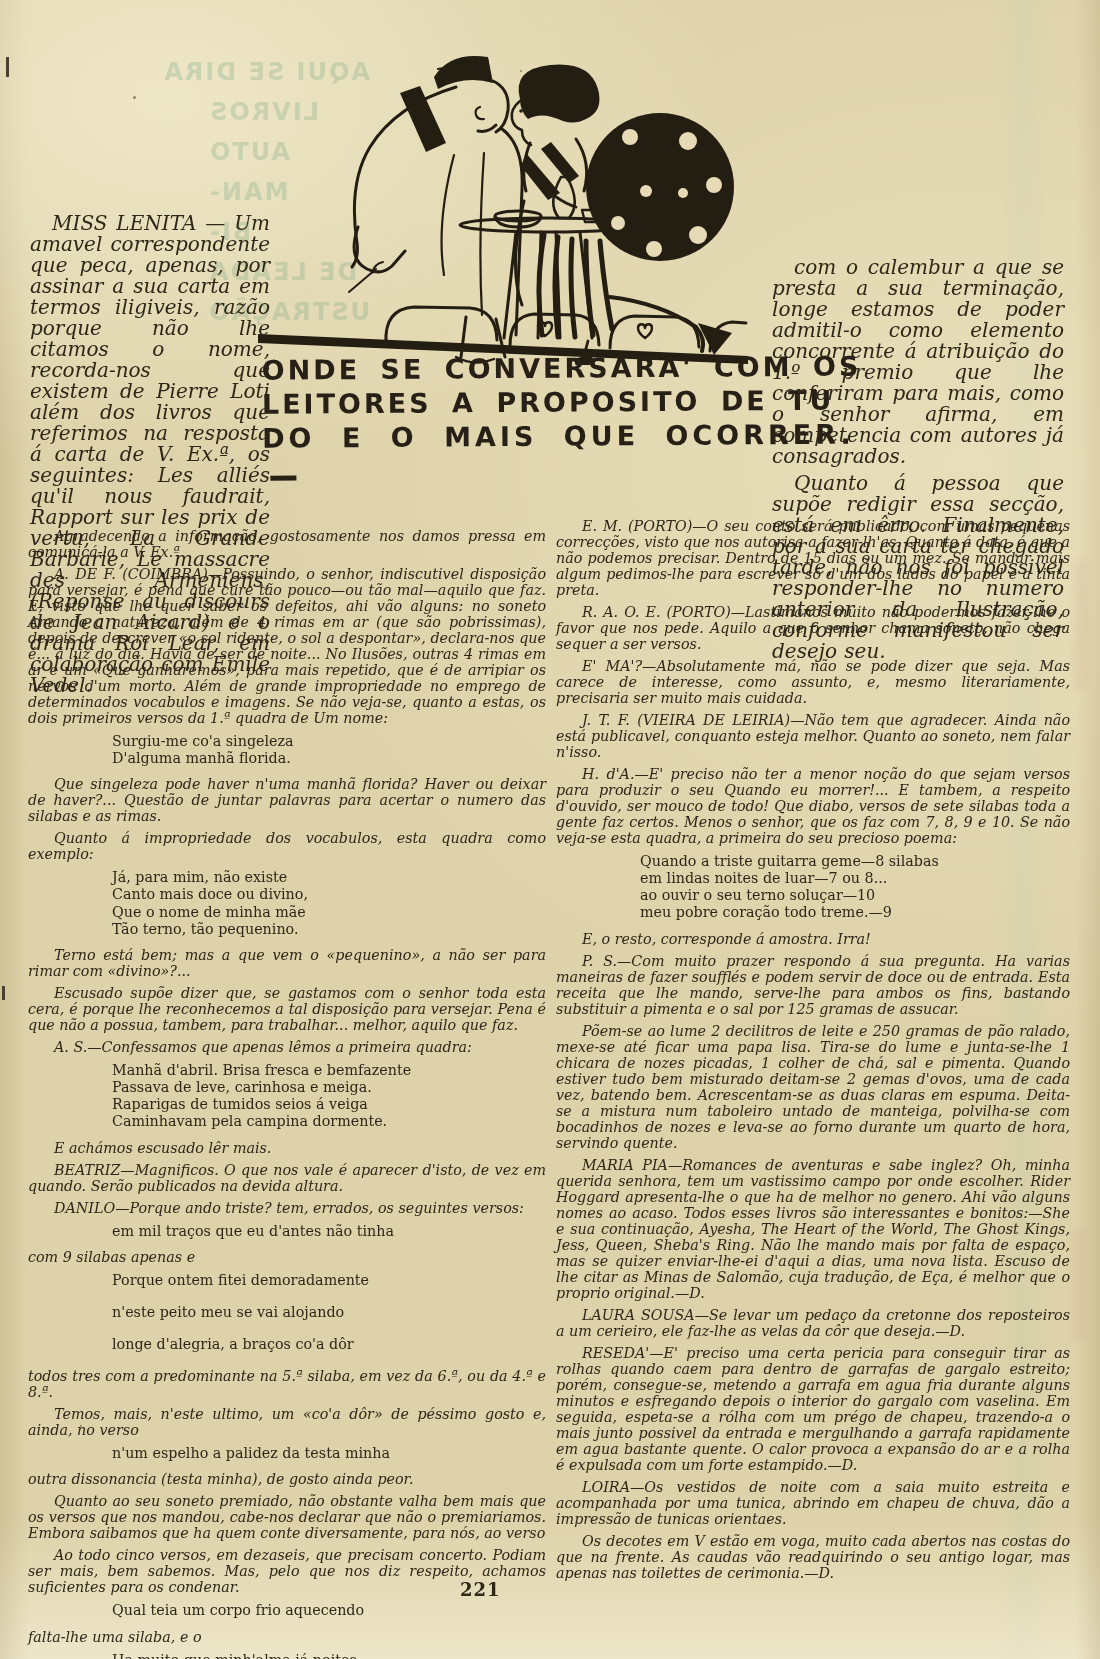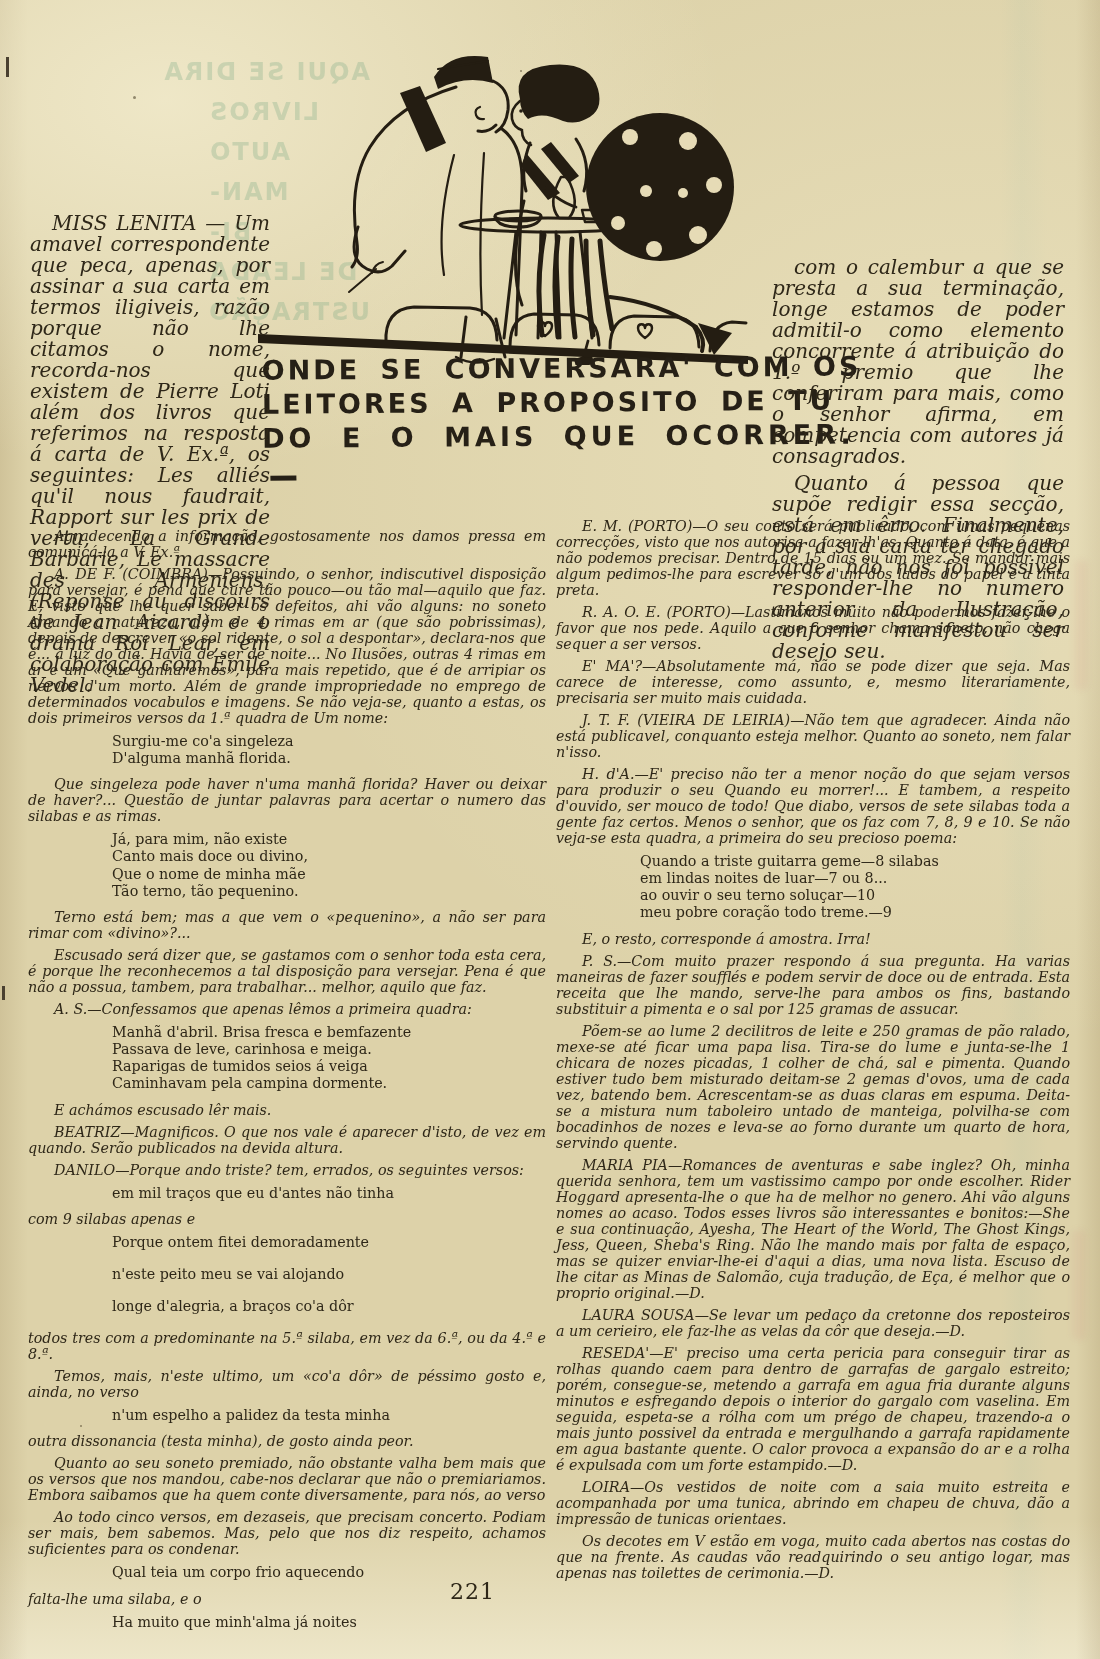--- a/index.html
+++ b/index.html
@@ -36,21 +36,21 @@
   .title-dash{display:inline-block;width:26px;height:5px;background:#262016;margin-left:8px;vertical-align:baseline;}
   .showthrough{
     position:absolute;left:208px;top:52px;width:162px;
     transform:scaleX(-1);
     font-family:"DejaVu Sans", sans-serif;font-weight:bold;
     font-size:24px;line-height:40px;letter-spacing:2px;
     color:rgba(123,168,134,0.30);filter:blur(0.6px);
     text-align:right;font-style:normal;
   }
   .showthrough .stline{white-space:nowrap;}
-  .page-number{position:absolute;left:450px;top:1579px;font-size:22px;letter-spacing:1px;}
+  .page-number{position:absolute;left:460px;top:1579px;font-size:18px;letter-spacing:1px;font-weight:bold;}
   .illustration{position:absolute;left:258px;top:35px;width:490px;height:330px;}
   .speck{position:absolute;border-radius:50%;background:rgba(70,58,34,0.55);}
   .margin-mark{position:absolute;background:#4a4030;}
   .smudge{position:absolute;background:rgba(205,125,115,0.10);filter:blur(3px);border-radius:6px;}
 </style>
 </head>
 <body>
 
 <div class="showthrough">
     <div class="stline">AQUI SE DIRA</div>
@@ -160,28 +160,29 @@
   </div>
 
 <div class="col main" style="left:28px;top:528px;width:518px;">
     <p class="para">Agradecendo a informação, gostosamente nos damos pressa em comunicá-la a V. Ex.ª</p>
     <p class="para">A. DE F. (COIMBRA)—Possuindo, o senhor, indiscutivel disposição para versejar, é pena que cure tão pouco—ou tão mal—aquilo que faz. E, visto que lhe quer saber os defeitos, ahi vão alguns: no soneto Amando a natureza, além de 4 rimas em ar (que são pobrissimas), depois de descrever «o sol ridente, o sol a despontar», declara-nos que é... á luz do dia. Havia de ser de noite... No Ilusões, outras 4 rimas em ar e um «Que ganharemos», para mais repetido, que é de arripiar os nervos d'um morto. Além de grande impropriedade no emprego de determinados vocabulos e imagens. Se não veja-se, quanto a estas, os dois primeiros versos da 1.ª quadra de Um nome:</p>
     <div class="verse">
       <div class="vline">Surgiu-me co'a singeleza</div>
       <div class="vline">D'alguma manhã florida.</div>
     </div>
     <p class="para">Que singeleza pode haver n'uma manhã florida? Haver ou deixar de haver?... Questão de juntar palavras para acertar o numero das silabas e as rimas.</p>
+    <p class="para">Quanto á impropriedade dos vocabulos, esta quadra como exemplo:</p>
     <div class="verse">
       <div class="vline">Já, para mim, não existe</div>
       <div class="vline">Canto mais doce ou divino,</div>
       <div class="vline">Que o nome de minha mãe</div>
       <div class="vline">Tão terno, tão pequenino.</div>
     </div>
     <p class="para">Terno está bem; mas a que vem o «pequenino», a não ser para rimar com «divino»?...</p>
-    <p class="para">Escusado será dizer que, se gastamos com o senhor toda esta cera, é porque lhe reconhecemos a tal disposição para versejar. Pena é que não a possua, tambem, para trabalhar... melhor, aquilo que faz.</p>
+    <p class="para">Escusado supõe dizer que, se gastamos com o senhor toda esta cera, é porque lhe reconhecemos a tal disposição para versejar. Pena é que não a possua, tambem, para trabalhar... melhor, aquilo que faz.</p>
     <p class="para">A. S.—Confessamos que apenas lêmos a primeira quadra:</p>
     <div class="verse">
       <div class="vline">Manhã d'abril. Brisa fresca e bemfazente</div>
       <div class="vline">Passava de leve, carinhosa e meiga.</div>
       <div class="vline">Raparigas de tumidos seios á veiga</div>
       <div class="vline">Caminhavam pela campina dormente.</div>
     </div>
     <p class="para">E achámos escusado lêr mais.</p>
     <p class="para">BEATRIZ—Magnificos. O que nos vale é aparecer d'isto, de vez em quando. Serão publicados na devida altura.</p>
     <p class="para">DANILO—Porque ando triste? tem, errados, os seguintes versos:</p>

